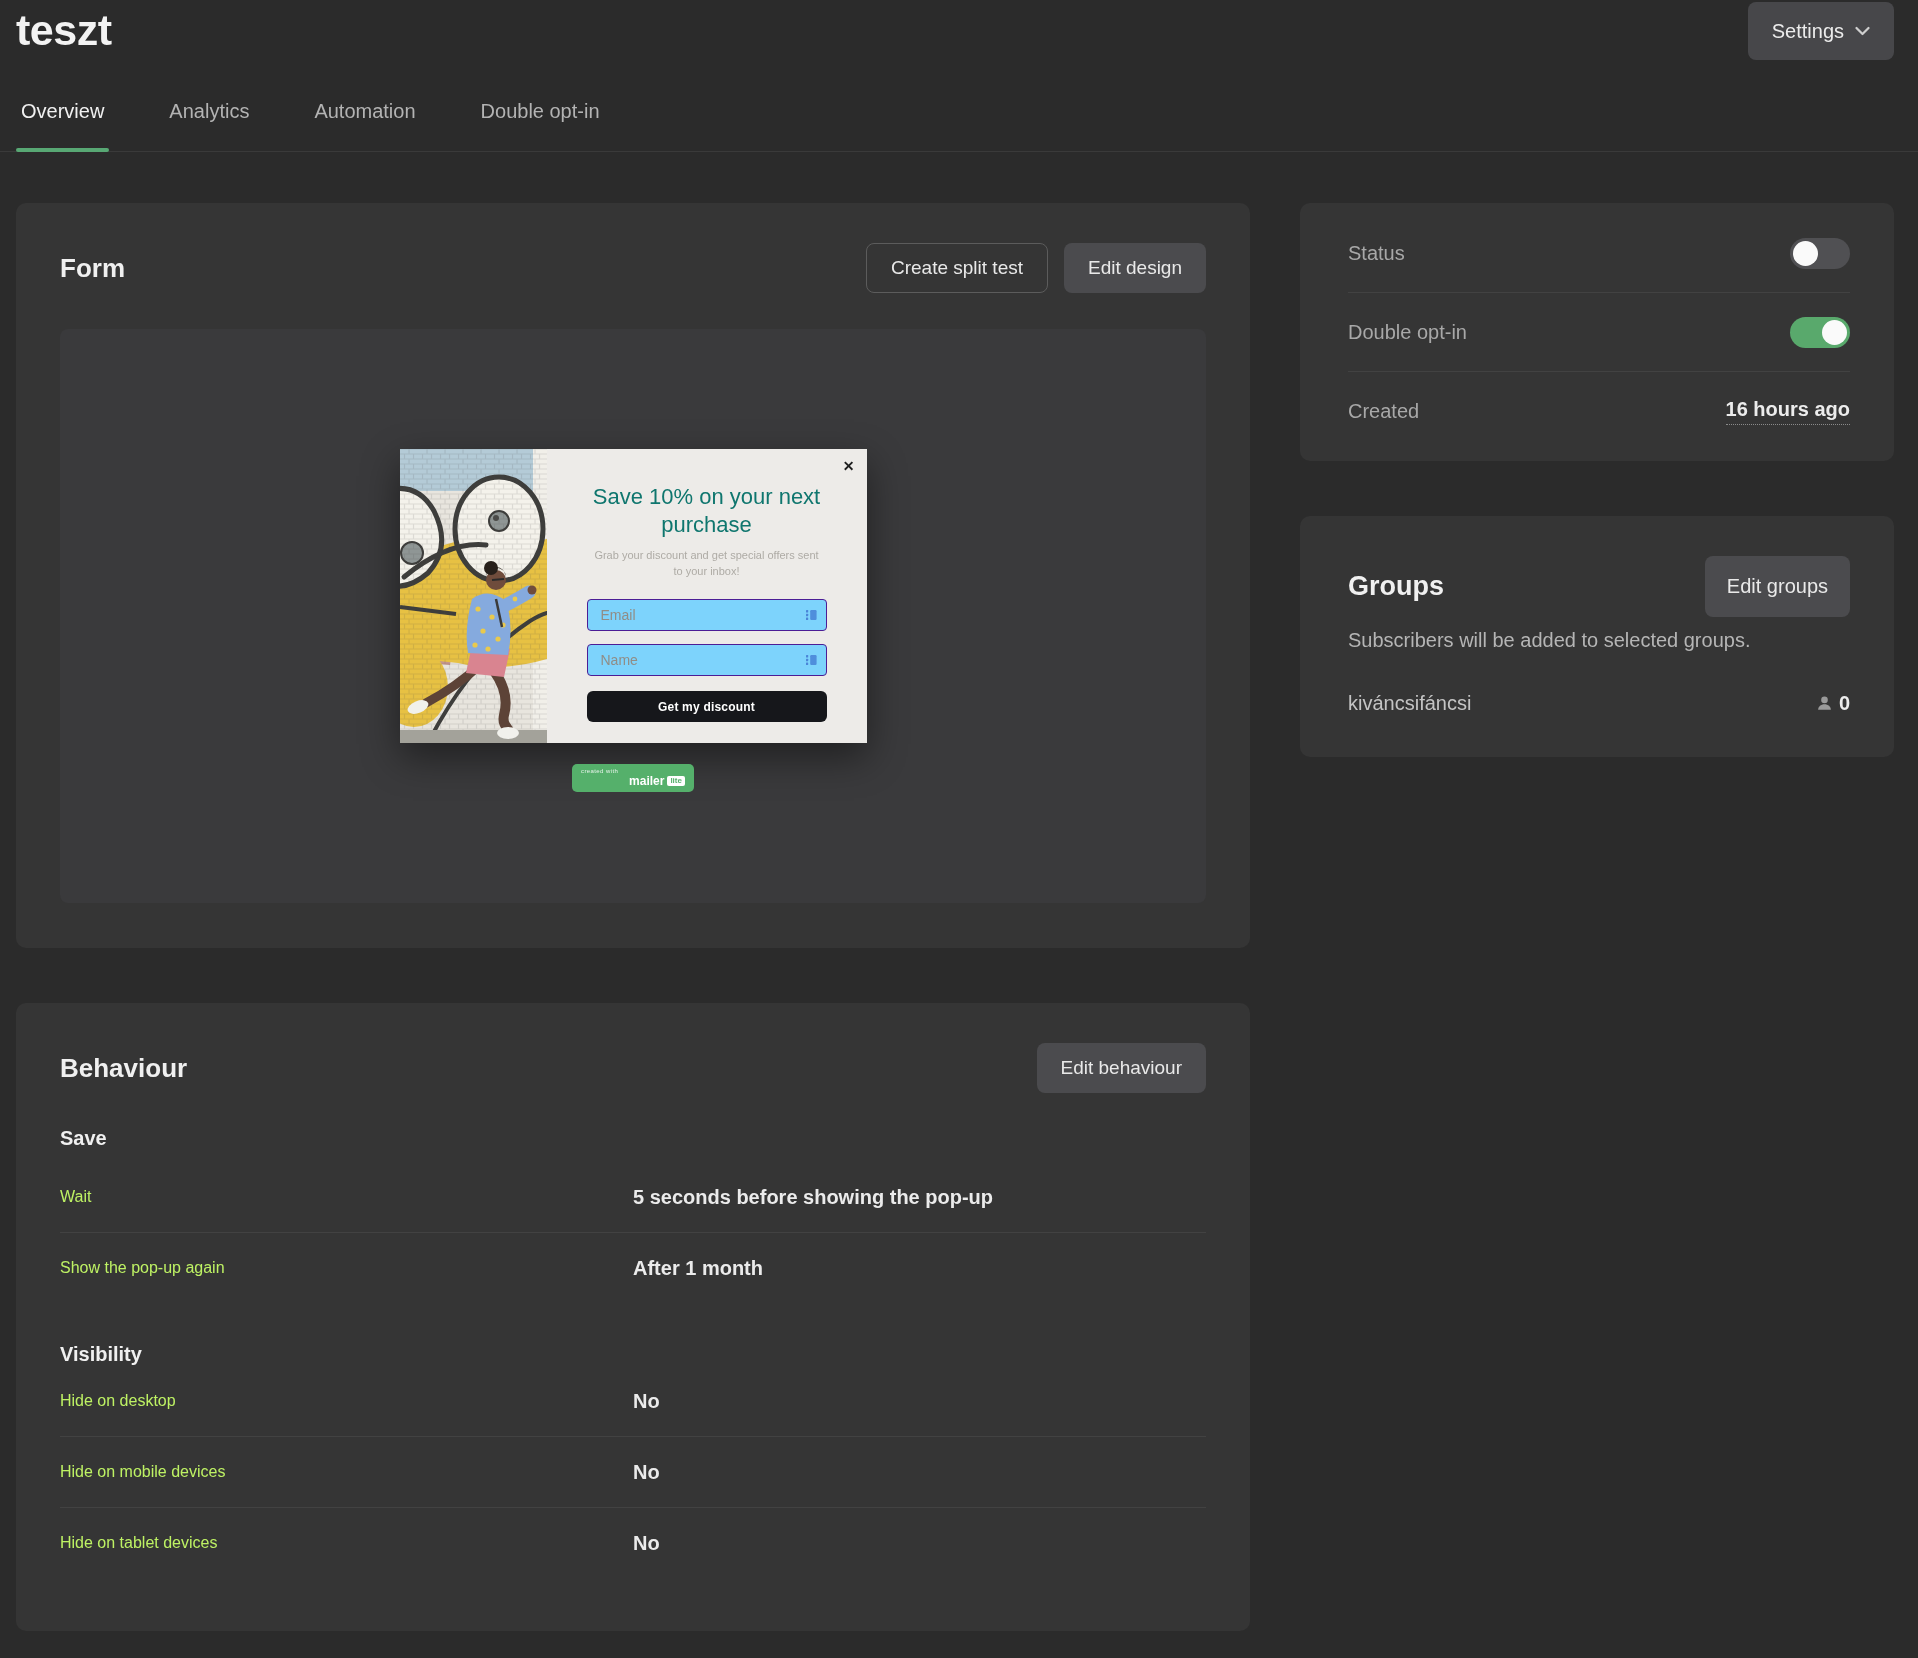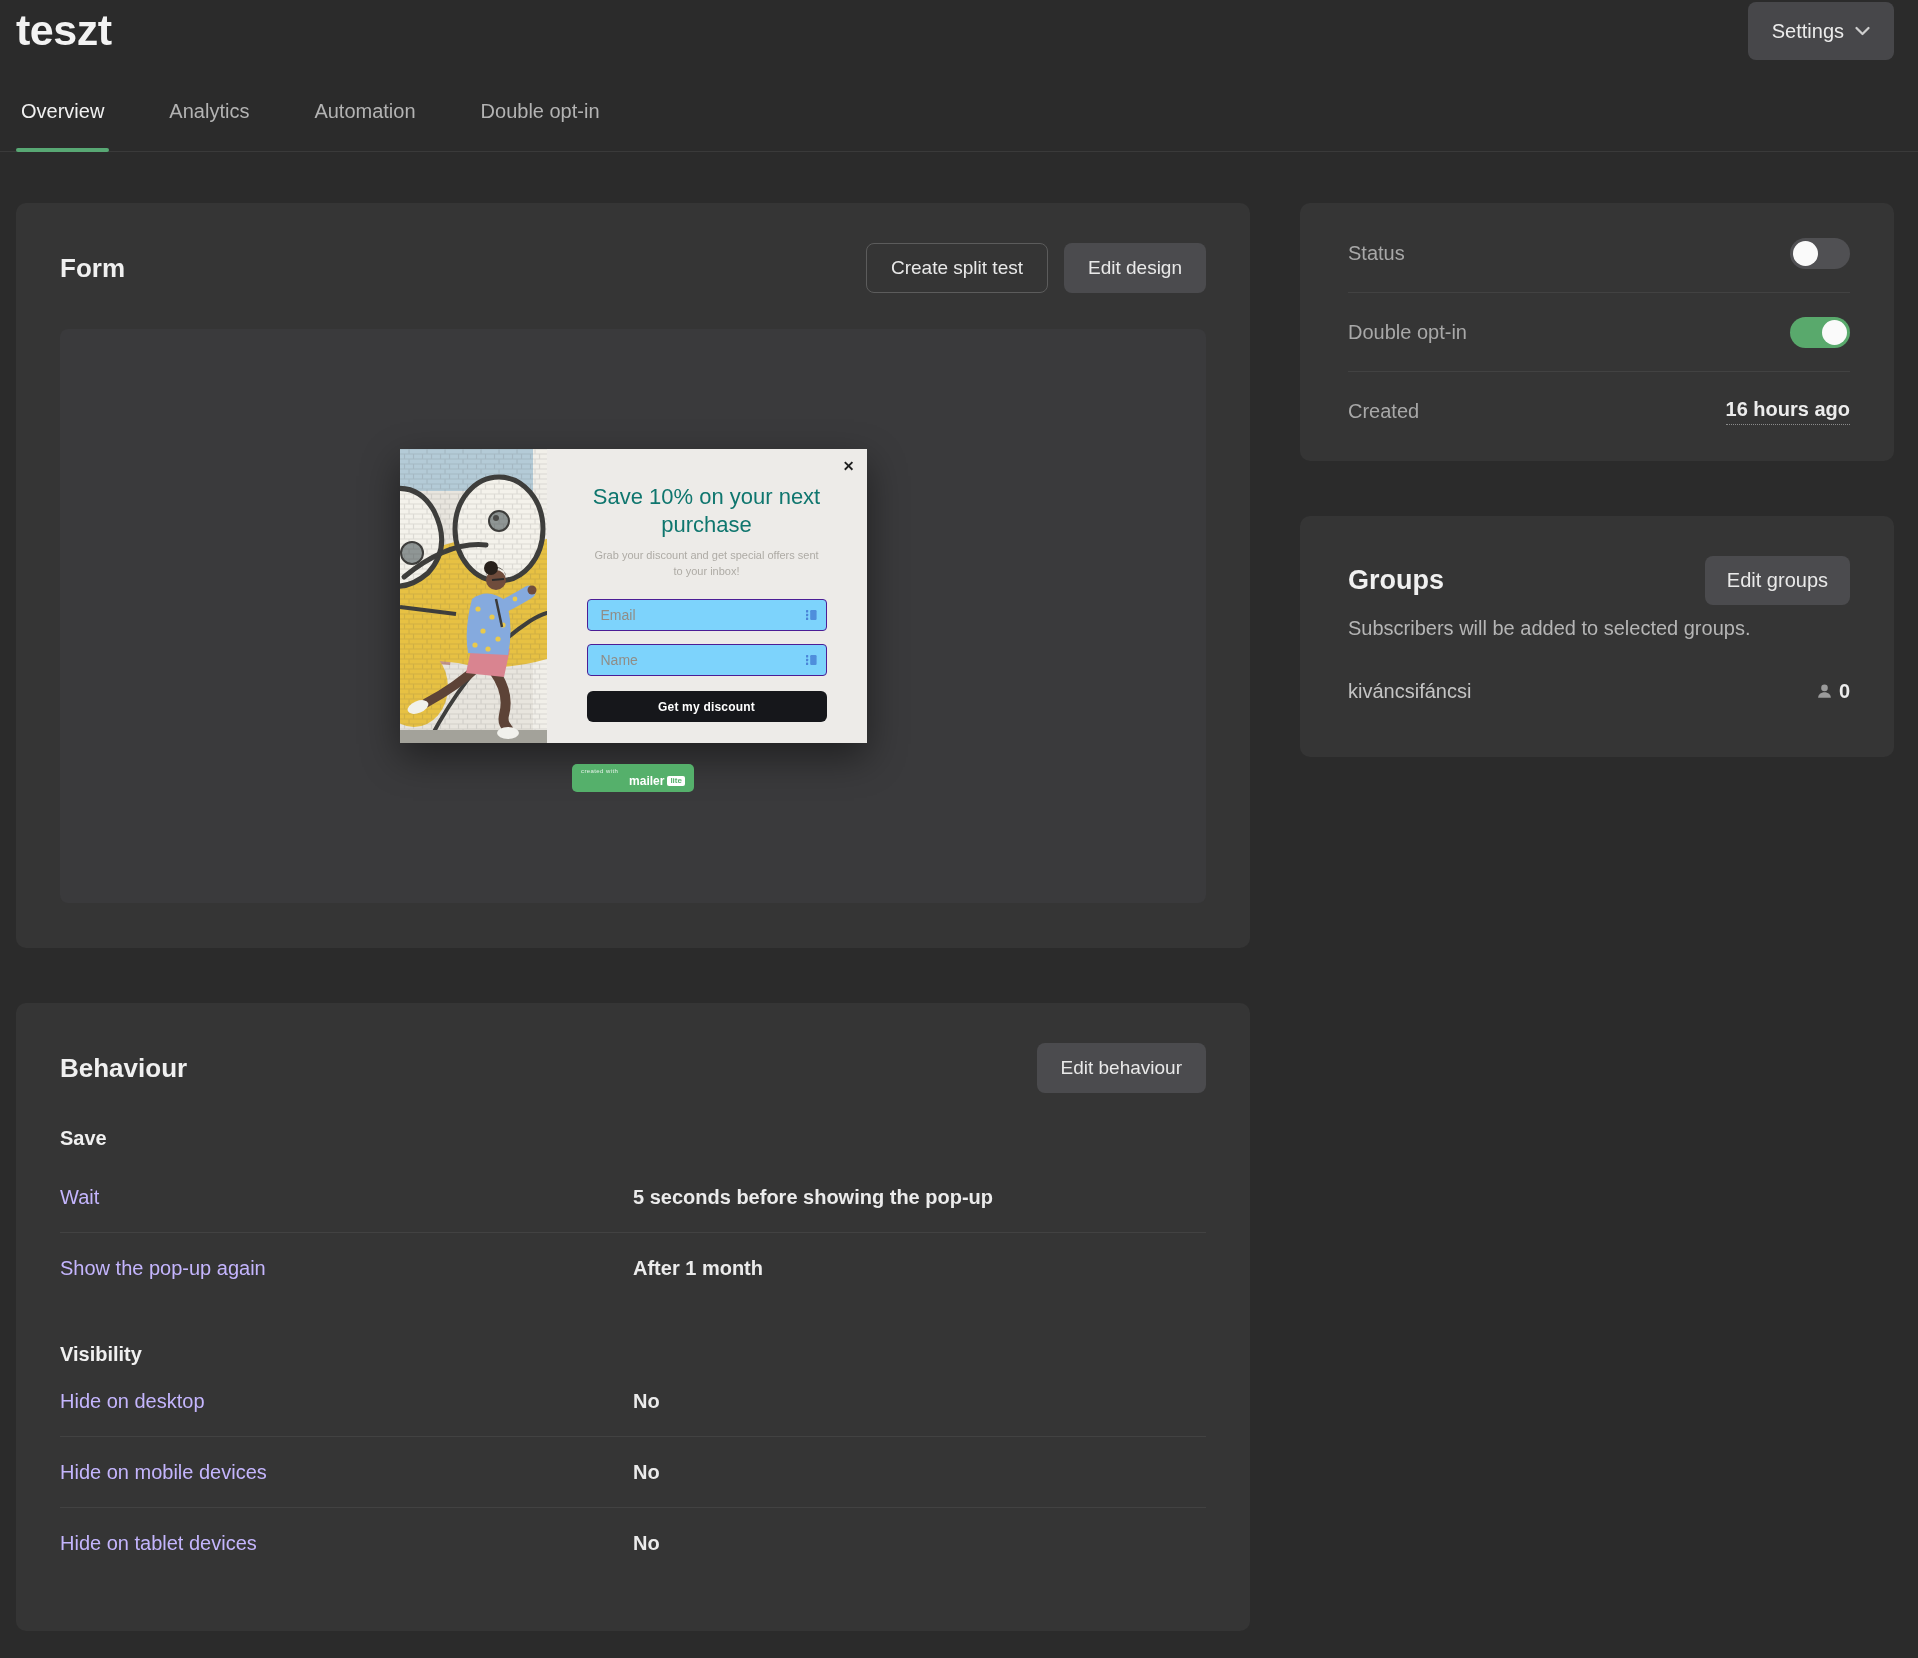--- a/index.html
+++ b/index.html
@@ -75,42 +75,42 @@
              padding:1px 3px; line-height:1; }
 
   
   .behaviour-card { margin-top:55px; height:628px; padding:40px 44px; }
   .section-heading { font-size:20px; font-weight:700; color:#f0f0f0; }
   .sh-mode { margin-top:34px; }
   .sh-visibility { margin-top:40px; }
   .kv-rows { margin-top:12px; }
   .kv-rows.tight { margin-top:0; }
   .kv-row { display:flex; align-items:center; height:70px; }
-  .kv-label { width:573px; flex:none; color:#c4b5fd; font-size:20px; }
+  .kv-label { width:573px; flex:none; color:#bef264; font-size:16px; }
   .kv-value { color:#ebebeb; font-size:20px; font-weight:600; }
   .kv-divider { height:1px; background:#424242; }
 
   
   .status-card { height:258px; padding:11px 44px 11px 48px; }
   .side-row { height:78px; display:flex; align-items:center; justify-content:space-between;gap:32px; }
   .side-divider { height:1px; background:#424242; }
   .side-label { font-size:20px; color:#a8a8a8; }
   .created-value { font-size:20px; font-weight:600; color:#ececec;
                    border-bottom:1px dotted #8a8a8a; padding-bottom:3px; cursor:default; }
   .toggle { width:60px; height:31px; border-radius:16px; position:relative; cursor:pointer;
             flex:none; border:none; }
   .toggle.off { background:#505053; }
   .toggle.on { background:var(--toggle-green,#59a96c); }
   .knob { width:25px; height:25px; border-radius:50%; background:#fafafa; position:absolute; top:3px; }
   .toggle.off .knob { left:3px; }
   .toggle.on .knob { right:3px; }
 
   
   .groups-card { margin-top:55px; height:241px; padding:40px 44px 0 48px; }
-  .groups-card .btn { height:49px; padding:0 22px; font-size:20px; }
+  .groups-card .btn { height:61px; padding:0 22px; font-size:20px; }
   .groups-card .card-title { font-size:27px; }
   .groups-desc { margin-top:12px; font-size:20px; color:#b5b5b5; }
   .group-row { margin-top:40px; display:flex; justify-content:space-between; align-items:center; }
   .group-name { font-size:20px; color:#c4c4c4; }
   .group-count { display:flex; align-items:center; gap:6px; color:#ececec; font-size:20px; font-weight:600; }
 </style>
 </head>
 <body>
 
 <div class="page">

